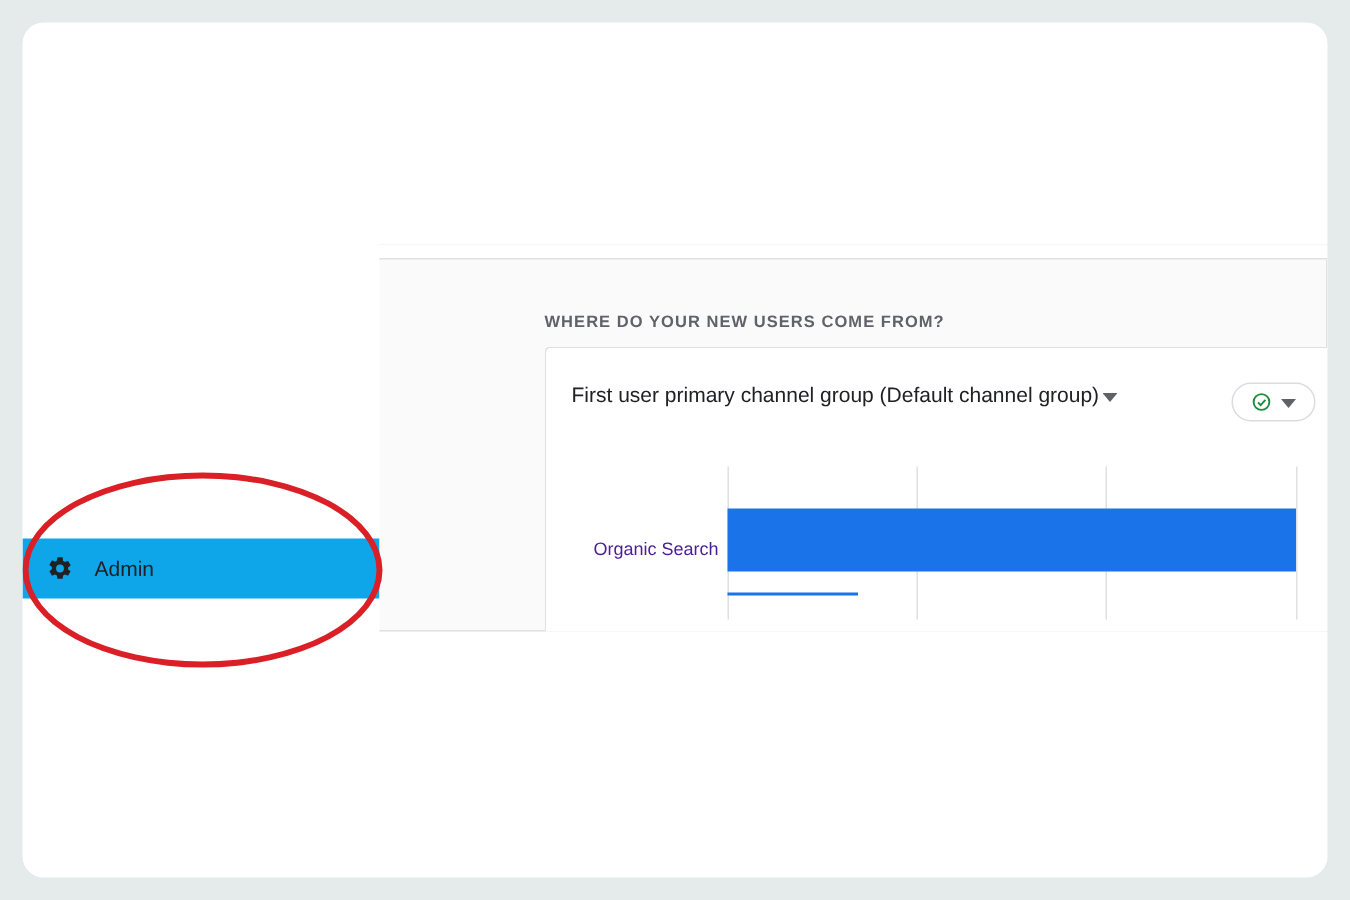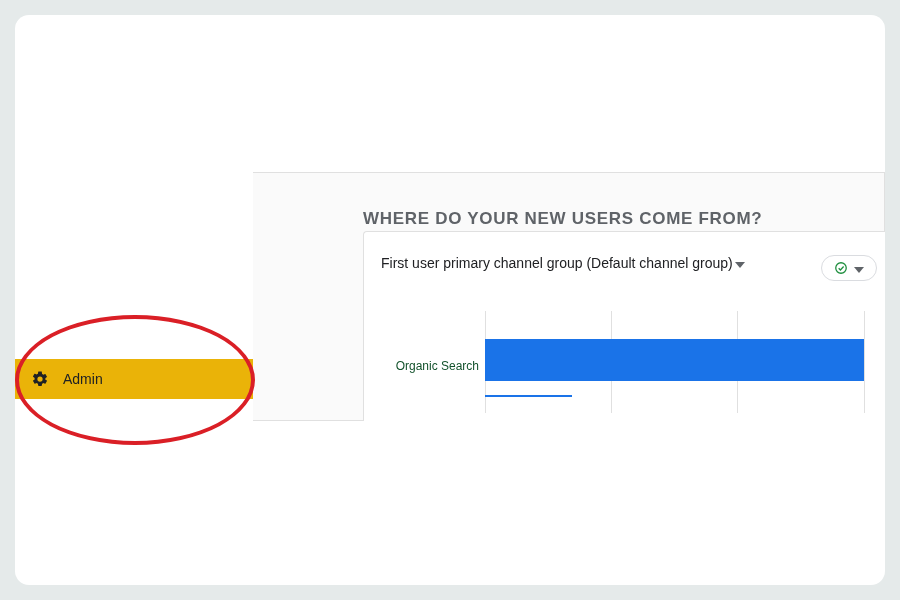--- a/index.html
+++ b/index.html
@@ -16,21 +16,21 @@
   
   .sidebar {
     position: absolute;
     left: 0; top: 0; bottom: 0;
     width: 230px;
   }
   .admin-item {
     position: absolute;
     left: 0; top: 344px;
     width: 238px; height: 40px;
-    background: #eab308;
+    background: #0ea5e9;
     display: flex;
     align-items: center;
     padding-left: 16px;
     cursor: pointer;
   }
   .admin-item .gear {
     width: 18px; height: 18px;
     display: inline-flex; align-items: center; justify-content: center;
     color: #202124;
   }
@@ -83,21 +83,21 @@
     width: 522px; height: 190px;
     background: #ffffff;
     border-top: 1px solid #e0e0e0;
     border-left: 1px solid #e0e0e0;
     border-top-left-radius: 4px;
   }
 
   .card-heading {
     position: absolute;
     left: 348px; top: 194px;
-    font-size: 17px;
+    font-size: 11px;
     font-weight: 700;
     letter-spacing: 0.7px;
     color: #5f6368;
   }
 
   .card-inner {
     position: absolute;
     left: 366px; top: 238px;
     width: 504px;
   }
@@ -156,21 +156,21 @@
   .chart .g2 { left: 230px; }
   .chart .g3 { left: 356px; }
   .chart .g4 { left: 483px; }
 
   .chart .row-label {
     position: absolute;
     left: 0; top: 48px;
     width: 98px;
     text-align: right;
     font-size: 12px;
-    color: #14532d;
+    color: #4c1d95;
   }
   .chart .bar {
     position: absolute;
     left: 104px; top: 28px;
     height: 42px;
     background: #1a73e8;
   }
   .chart .sub-bar {
     position: absolute;
     left: 104px; top: 84px;

